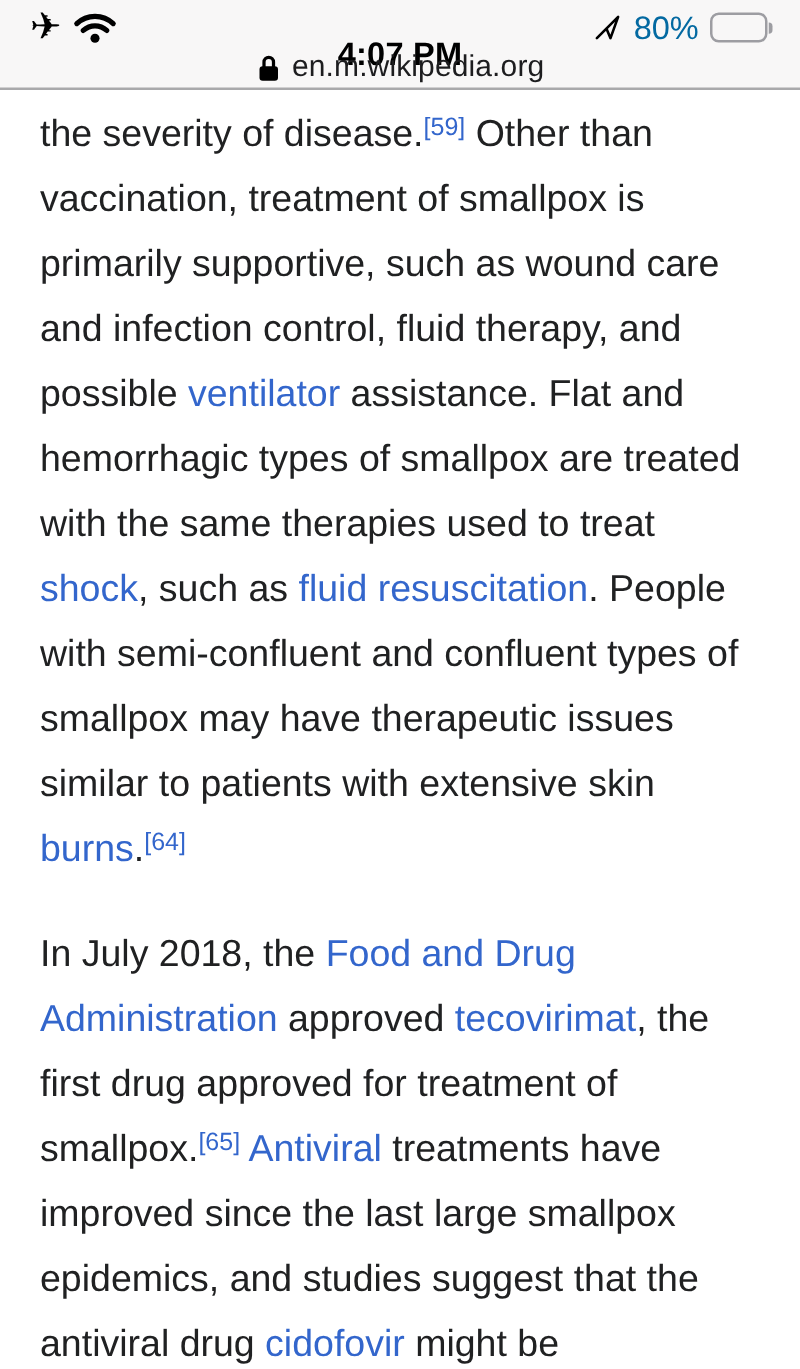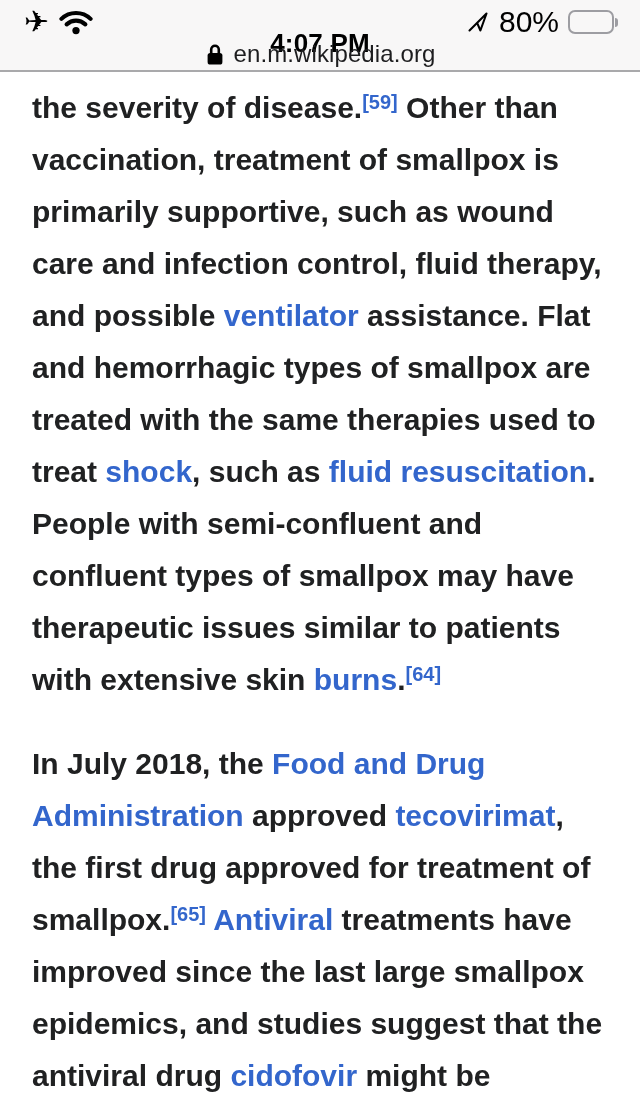--- a/index.html
+++ b/index.html
@@ -26,21 +26,21 @@
     position: absolute; left: 0; right: 0; top: 9px;
     text-align: center;
     font-size: 26px; font-weight: 700; color: #000;
     letter-spacing: 0.2px;
     margin-top: 19px;
   }
   .status-right {
     position: absolute; right: 22px; top: 7px;
     display: flex; align-items: center; gap: 9px; height: 30px;
   }
-  .battery-pct { font-size: 30px; color: #000000; }
+  .battery-pct { font-size: 26px; color: #0369a1; }
   .battery {
     display: flex; align-items: center;
   }
   .battery-body {
     width: 46px; height: 24px;
     border: 2px solid #9d9da2; border-radius: 7px;
     padding: 2px; background: transparent;
   }
   .battery-fill { width: 80%; height: 100%; background: #000; border-radius: 3px; }
   .battery-nub {
@@ -54,21 +54,21 @@
   }
   .url-text { font-size: 24px; color: #1d1d1f; letter-spacing: 0.1px; }
 
   
   .article {
     padding: 10px 26px 0 32px;
     font-size: 30px; line-height: 52px;
     color: #202122;
     background: #fff;
   }
-  .article p { margin: 0 0 32px 0; font-weight: bold; }
+  .article p { margin: 0 0 32px 0; }
   .article a { text-decoration: none; cursor: pointer; }
   .wlink { color: #3366cc; }
   sup.ref { font-size: 20px; line-height: 0; position: relative; top: 2px; vertical-align: super; }
   sup.ref a { color: #3366cc; }
 
   svg { display: block; }
 </style>
 </head>
 <body>
 

